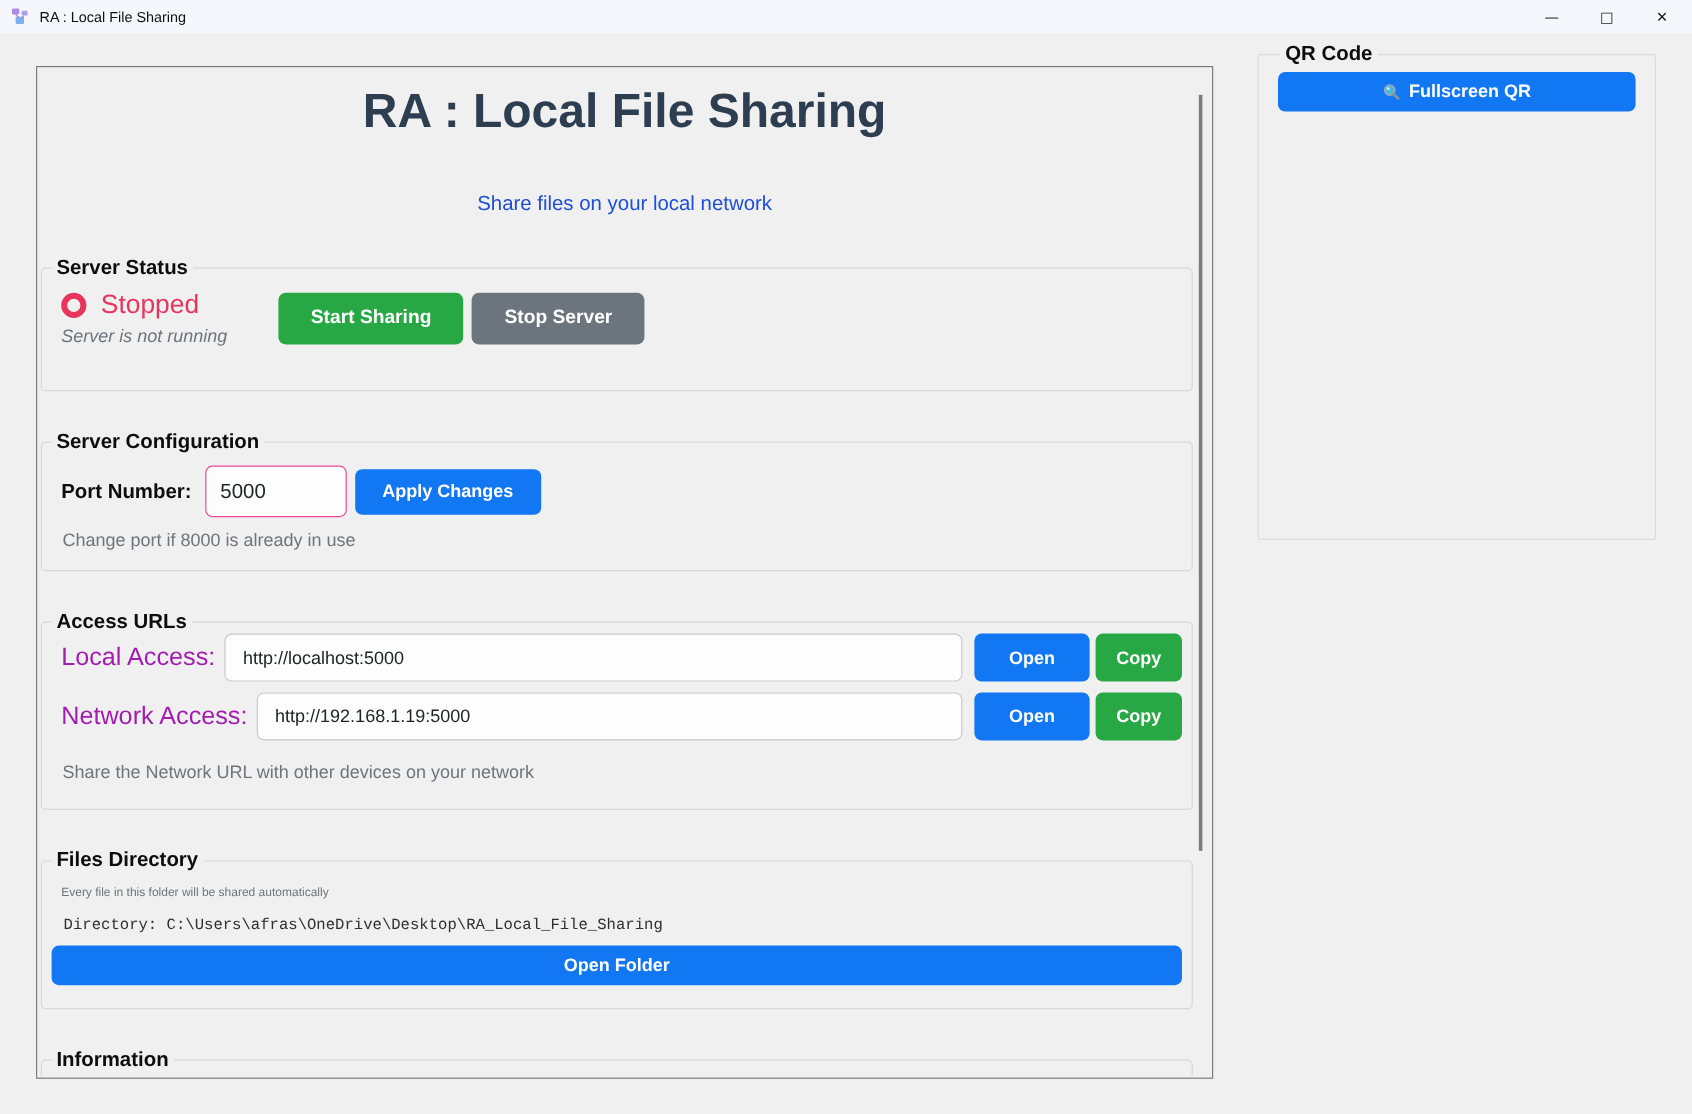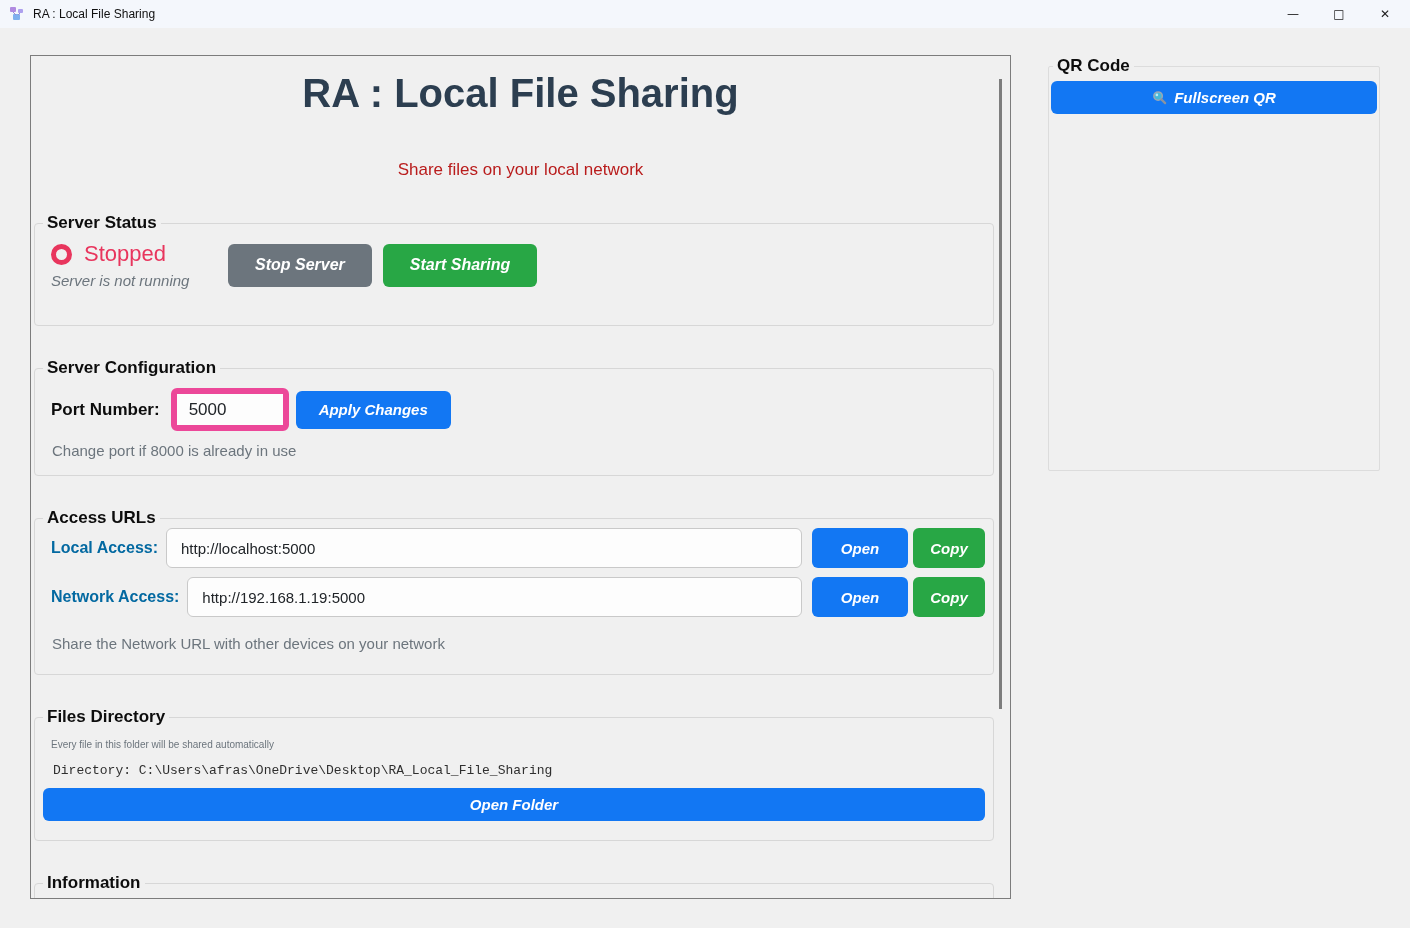--- a/index.html
+++ b/index.html
@@ -40,21 +40,21 @@
   }
   h1.app-title {
     margin-top:11px;
     text-align:center;
     font-size:40px; font-weight:700; color:#2c3e50;
     line-height:52px;
   }
   .subtitle {
     margin-top:40px;
     text-align:center;
-    font-size:17px; color:#b91c1c;
+    font-size:17px; color:#1d4ed8;
     line-height:22px;
   }
 
   fieldset.section {
     border:1px solid #d7d7d7;
     border-radius:4px;
     margin:32px 16px 0 3px;
     padding:0 8px;
   }
   fieldset.section legend {
@@ -77,47 +77,47 @@
     margin-right:12px;
   }
   .status-text { font-size:22px; font-weight:400; color:#e8355d; }
   .status-detail { font-size:15px; color:#6c757d; margin-top:5px;font-style:italic; }
 
   .btn {
     border:none; border-radius:6px;
     color:#ffffff; font-weight:700;
     font-family:"Liberation Sans", sans-serif;
     cursor:pointer;
-    display:inline-flex; align-items:center; justify-content:center;font-style:italic;
+    display:inline-flex; align-items:center; justify-content:center;
   }
   .btn-green { background:#28a745; }
   .btn-gray  { background:#6c757d; }
   .btn-blue  { background:#1277f3; }
   .btn-start { height:43px; padding:0 27px; font-size:16px; margin-left:11px; }
   .btn-stop  { height:43px; padding:0 27px; font-size:16px; margin-left:7px; }
 
   
   .config-row { display:flex; align-items:center; padding:10px 0 0 8px; }
   .field-label { font-size:17px; font-weight:700; color:#0d0d0d; }
   .port-input {
     width:118px; height:43px;
     margin-left:11px;
-    border:6px solid #ec4899; border-radius:6px;
+    border:1px solid #ec4899; border-radius:6px;
     background:#fdfdfd;
     font-size:17px; color:#212529;
     padding:0 12px;
     font-family:"Liberation Sans", sans-serif;
   }
   .btn-apply { height:38px; padding:0 23px; font-size:15px; margin-left:7px; }
   .helper { font-size:15px; color:#6c757d; padding:11px 0 0 9px; }
 
   
   .fs-access { padding-top:12px; }
   .url-row { display:flex; align-items:center; padding-left:8px; margin-bottom:9px; }
-  .url-label { font-size:16px; font-weight:700; color:#0369a1; margin-right:8px; white-space:nowrap; }
+  .url-label { font-size:21px; font-weight:400; color:#a21caf; margin-right:8px; white-space:nowrap; }
   .url-input {
     flex:1; height:40px;
     border:1px solid #c9c9c9; border-radius:6px;
     background:#fdfdfd;
     font-size:15px; color:#212529;
     padding:0 14px;
     font-family:Liberation Sans, sans-serif;
     min-width:0;
   }
   .btn-open { width:96px; height:40px; font-size:15px; margin-left:10px; flex:none; }
@@ -141,24 +141,24 @@
     position:absolute; top:1px; right:6px; width:8px; height:841px;
   }
   .scrollbar-thumb {
     position:absolute; top:22px; left:3px;
     width:3px; height:630px;
     background:#7d7d7d;
   }
 
   
   .qr-fieldset {
-    position:absolute; left:1048px; top:56px;
+    position:absolute; left:1048px; top:35px;
     width:332px; height:415px;
     border:1px solid #dcdcdc; border-radius:2px;
-    padding:0 2px;
+    padding:0 16px;
   }
   .qr-fieldset legend {
     font-size:17px; font-weight:700; color:#0d0d0d;
     line-height:20px; padding:0 4px; margin-left:2px;
   }
   .btn-fullscreen {
     width:100%; height:33px; font-size:15px; margin-top:5px; gap:7px;
   }
   .qr-placeholder {
     text-align:center; font-size:15px; color:#6c757d; margin-top:13px;
@@ -192,22 +192,22 @@
   <fieldset class="section fs-status">
     <legend>Server Status</legend>
     <div class="status-row">
       <div class="status-block">
         <div class="status-line">
           <span class="ring"></span>
           <span class="status-text">Stopped</span>
         </div>
         <div class="status-detail">Server is not running</div>
       </div>
+      <button class="btn btn-green btn-start">Start Sharing</button>
       <button class="btn btn-gray btn-stop">Stop Server</button>
-      <button class="btn btn-green btn-start">Start Sharing</button>
     </div>
   </fieldset>
 
   <fieldset class="section fs-config">
     <legend>Server Configuration</legend>
     <div class="config-row">
       <span class="field-label">Port Number:</span>
       <input class="port-input" value="5000" style="">
       <button class="btn btn-blue btn-apply">Apply Changes</button>
     </div>

